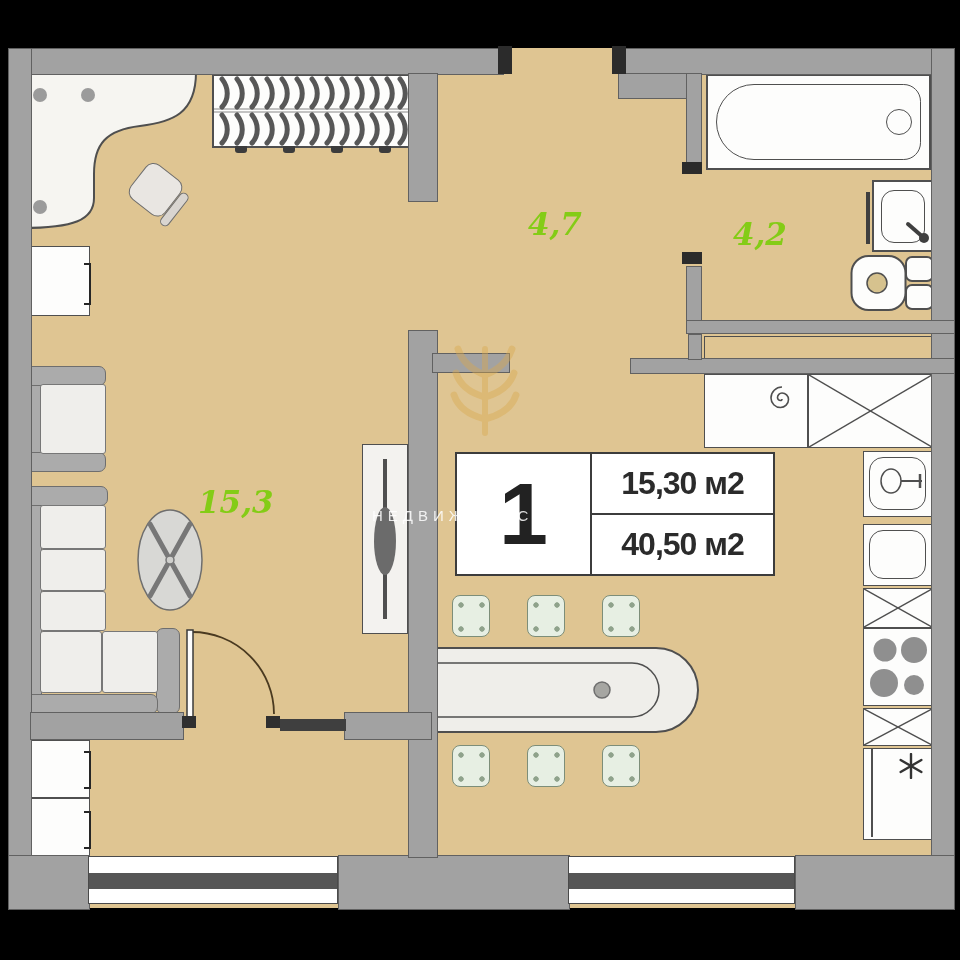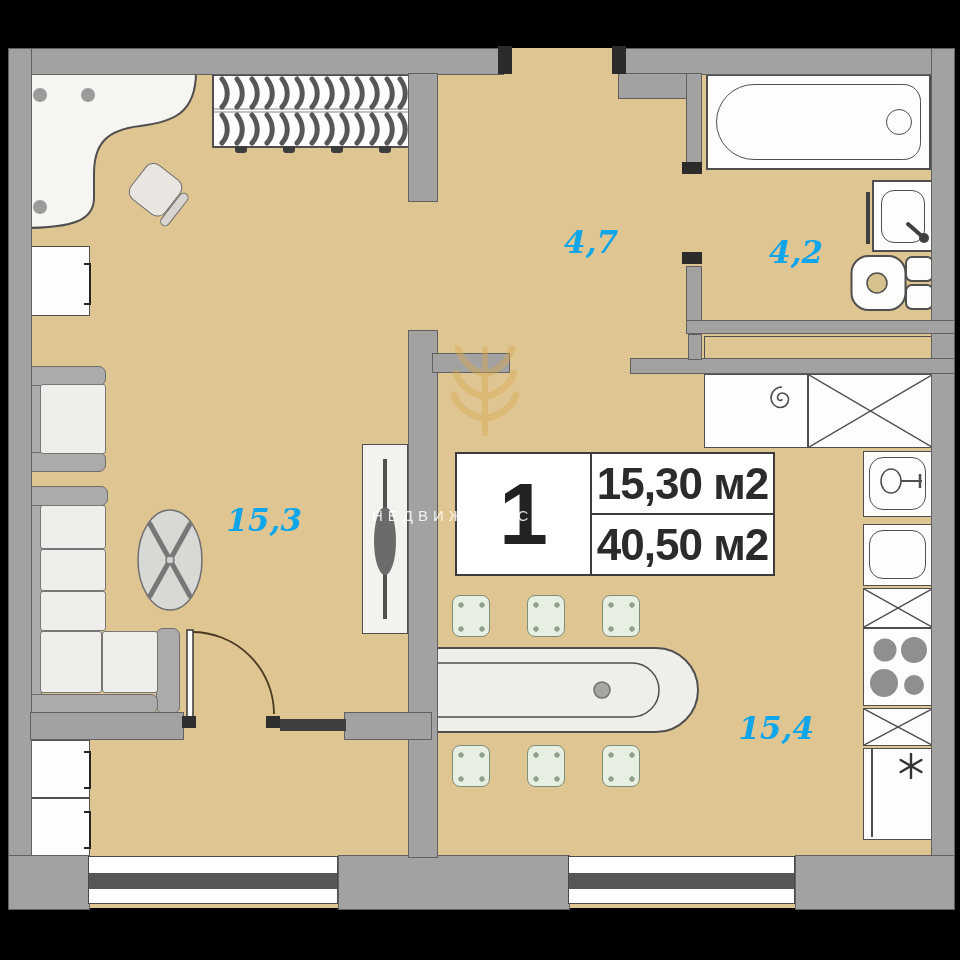--- a/index.html
+++ b/index.html
@@ -12,39 +12,39 @@
   .jamb{position:absolute;box-sizing:border-box;background:#2b2b2b;z-index:30;}
   .fw{position:absolute;box-sizing:border-box;background:#fdfdfc;border:2px solid #4f4f4f;z-index:10;}
   .fw.thin{border-width:1.5px;}
   .inner{position:absolute;box-sizing:border-box;border:1.5px solid #4f4f4f;}
   .gray{position:absolute;box-sizing:border-box;background:#ababab;border:1.5px solid #6e6e6e;border-radius:7px;}
   .cushion{position:absolute;box-sizing:border-box;background:#efeeeb;border:1.5px solid #777;border-radius:3px;}
   .handle{position:absolute;box-sizing:border-box;border:2.5px solid #262626;border-left:none;}
   .window{position:absolute;box-sizing:border-box;background:#fff;border:1px solid #4a4a4a;z-index:25;}
   .window .band{position:absolute;left:0;right:0;top:16px;height:16px;background:#565656;}
   .room-label{position:absolute;font-family:"DejaVu Serif",serif;font-style:italic;font-weight:600;
-              font-size:31px;color:#0ea5e9;text-align:right;z-index:35;margin-top:18px;}
+              font-size:31px;color:#84cc16;text-align:left;z-index:35;}
   .svgabs{position:absolute;z-index:12;}
   .xl{position:absolute;left:0;top:0;width:100%;height:100%;}
   .xl line{stroke:#4f4f4f;stroke-width:1.5;}
   .chair{position:absolute;box-sizing:border-box;width:38px;height:42px;background-color:#e7efe3;
          border:1.5px solid #7d8e79;border-radius:8px;z-index:10;
          background-image:
            radial-gradient(circle at 8px 9px,  #8fa28b 2.4px, transparent 3px),
            radial-gradient(circle at 29px 9px, #8fa28b 2.4px, transparent 3px),
            radial-gradient(circle at 8px 33px, #8fa28b 2.4px, transparent 3px),
            radial-gradient(circle at 29px 33px,#8fa28b 2.4px, transparent 3px);}
   .hook{position:absolute;width:12px;height:7px;background:#3c3c3c;border-radius:0 0 3px 3px;z-index:11;}
   #infobox{position:absolute;left:455px;top:452px;width:320px;height:124px;background:#fff;
            border:2.5px solid #3c3c3c;z-index:40;display:flex;box-sizing:border-box;}
   #infobox .num{width:133px;display:flex;align-items:center;justify-content:center;
                 font-size:88px;font-weight:800;color:#222;line-height:1;}
   #infobox .col{flex:1;display:flex;flex-direction:column;border-left:2.5px solid #3c3c3c;}
   #infobox .row{flex:1;display:flex;align-items:center;justify-content:center;
-                font-size:44px;font-weight:600;color:#2b2b2b;letter-spacing:-1px;}
+                font-size:32px;font-weight:600;color:#2b2b2b;letter-spacing:-1px;}
   #infobox .row:first-child{border-bottom:2px solid #3c3c3c;}
   .wm-brand{position:absolute;left:360px;top:449px;width:300px;text-align:center;z-index:60;
             font-weight:bold;font-size:54px;letter-spacing:2px;color:rgba(232,196,118,0.62);}
   .wm-tag{position:absolute;left:372px;top:507px;width:280px;text-align:left;z-index:60;
           font-size:15px;letter-spacing:5px;color:rgba(255,255,255,0.85);}
 </style>
 </head>
 <body>
 
 <div id="plan">
@@ -265,21 +265,20 @@
   <svg class="svgabs" style="left:178px;top:626px;z-index:30;" width="108" height="106" viewBox="0 0 108 106">
     <path d="M14,6 A82,82 0 0 1 96,88" fill="none" stroke="#4a3a20" stroke-width="1.8"></path>
     <rect x="9" y="4" width="6" height="88" fill="#fdfdfc" stroke="#3a3a3a" stroke-width="1.5"></rect>
     <rect x="4" y="90" width="14" height="12" fill="#2f2f2f"></rect>
     <rect x="88" y="90" width="14" height="12" fill="#2f2f2f"></rect>
   </svg>
 
   <div class="room-label" style="left:528px;top:206px;width:90px;">4,7</div>
   <div class="room-label" style="left:733px;top:216px;width:90px;">4,2</div>
   <div class="room-label" style="left:198px;top:484px;width:104px;">15,3</div>
-  <div class="room-label" style="left:710px;top:692px;width:104px;">15,4</div>
 
   <div id="infobox">
     <div class="num">1</div>
     <div class="col">
       <div class="row">15,30 м2</div>
       <div class="row">40,50 м2</div>
     </div>
   </div>
 
   <svg class="svgabs" style="left:446px;top:343px;opacity:0.42;z-index:60;" width="78" height="96" viewBox="0 0 78 96">

